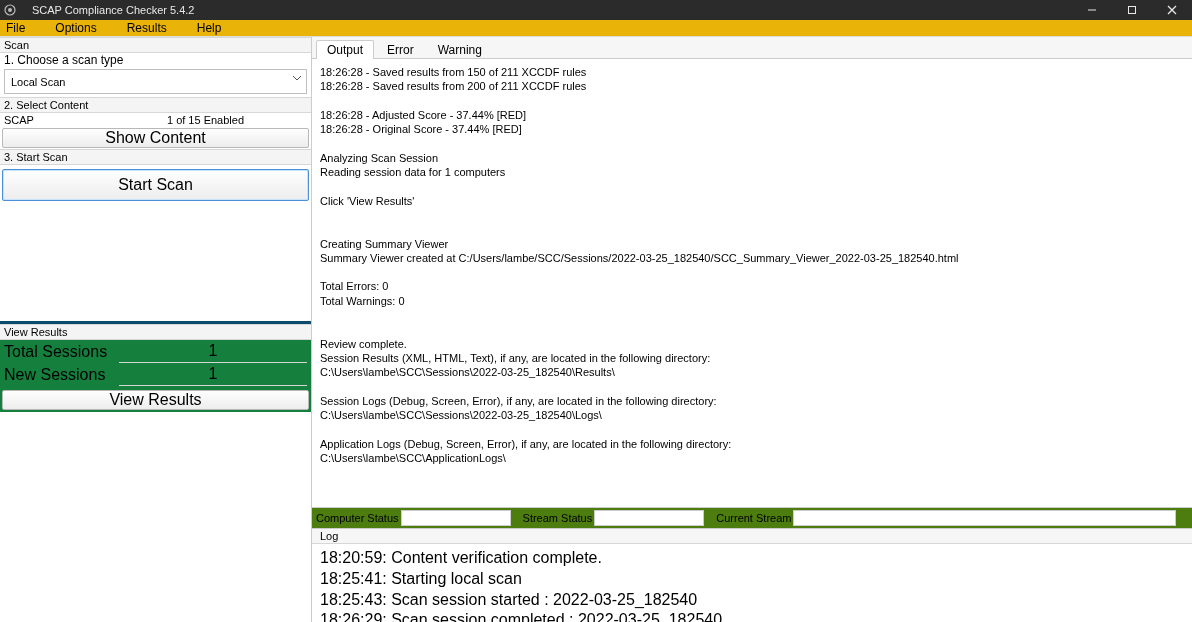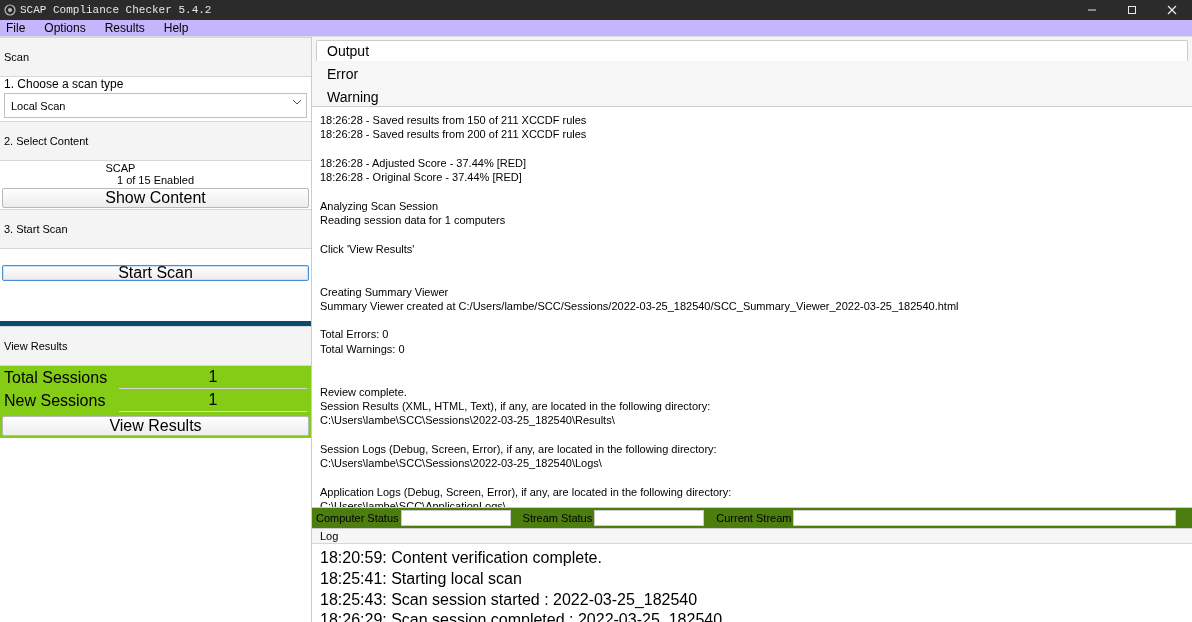--- a/index.html
+++ b/index.html
@@ -17,32 +17,32 @@
   
   .titlebar {
     background: #2b2b2b;
     color: #e8e8e8;
     height: 20px;
     display: flex;
     align-items: center;
     justify-content: space-between;
     padding: 0 0 0 4px;
   }
-  .titlebar-left { display: flex; align-items: center; gap: 4px; font-family: Liberation Mono, monospace; }
+  .titlebar-left { display: flex; align-items: center; gap: 16px; }
   .titlebar-icon { width: 12px; height: 12px; display: inline-flex; }
   .titlebar-title { font-size: 11px; }
   .titlebar-right { display: flex; }
   .winbtn { width: 40px; height: 20px; display: flex; align-items: center; justify-content: center; color: #e8e8e8; }
   .winbtn svg { display: block; }
   
   .menubar {
-    background: #c4b5fd;
+    background: #eab308;
     border-bottom: 1px solid #ddd;
     display: flex;
-    gap: 19px;
+    gap: 30px;
     padding: 1px 6px;
     font-size: 12px;
   }
   .menubar span { cursor: default; }
   
   .main {
     flex: 1;
     display: flex;
     min-height: 0;
   }
@@ -50,21 +50,21 @@
     width: 312px;
     border-right: 1px solid #ccc;
     display: flex;
     flex-direction: column;
     background: #fff;
   }
   .section-label {
     background: #f4f4f4;
     border-top: 1px solid #d7d7d7;
     border-bottom: 1px solid #d7d7d7;
-    padding: 13px 4px;
+    padding: 1px 4px;
     font-size: 11px;
   }
   .step-text { padding: 0 4px 2px 4px; font-size: 12px; }
   .select-wrap {
     position: relative;
     border: 1px solid #c0c0c0;
     background: #fff;
     height: 25px;
     display: flex;
     align-items: center;
@@ -76,43 +76,42 @@
     right: 2px; top: 2px;
     width: 14px; height: 13px;
     display: flex; align-items: center; justify-content: center;
     color: #555;
   }
   .row2 {
     display: flex;
     align-items: center;
     padding: 1px 4px;
     font-size: 11px;
-    flex-direction: column;
   }
   .row2 .lbl { width: 100px; }
   .row2 .val { flex: 1; text-align: center; }
   .btn {
     border: 1px solid #b8b8b8;
     background: linear-gradient(#fefefe, #ededed);
     height: 20px;
     display: flex;
     align-items: center;
     justify-content: center;
     font-size: 16px;
     border-radius: 2px;
     margin: 1px 2px;
   }
   .btn.primary {
     border: 1px solid #4a90d9;
     box-shadow: inset 0 0 0 1px #c7e2fb;
   }
   .spacer-col { flex: 1; }
   .view-results-block {
-    border-top: 5px solid #0c4a6e;
-    background: #84cc16;
+    border-top: 3px solid #0c4a6e;
+    background: #15803d;
     margin-top: 24px;
   }
   .sess-row {
     display: flex;
     font-size: 16px;
     padding: 0 4px;
     align-items: center;
   }
   .sess-row .lbl { width: 115px; }
   .sess-row .val {
@@ -127,22 +126,21 @@
     display: flex;
     flex-direction: column;
     min-width: 0;
   }
   .tabs {
     display: flex;
     gap: 2px;
     padding: 2px 4px 0 4px;
     background: #f6f6f6;
     border-bottom: 1px solid #ccc;
-    font-size: 14px;
-    flex-direction: column;
+    font-size: 12px;
   }
   .tab {
     padding: 2px 10px;
     border: 1px solid transparent;
     border-bottom: none;
     position: relative;
     top: 1px;
     background: transparent;
   }
   .tab.active {
@@ -253,21 +251,21 @@
     <div class="section-label">2.  Select Content</div>
     <div class="row2">
       <span class="lbl">SCAP</span>
       <span class="val">1 of 15 Enabled</span>
     </div>
     <div class="btn">
       <span>Show Content</span>
     </div>
 
     <div class="section-label">3.  Start Scan</div>
-    <div class="btn primary" style="height:16px;margin:16px 2px">
+    <div class="btn primary" style="height:32px;margin:4px 2px">
       <span>Start Scan</span>
     </div>
 
     <div class="spacer-col"></div>
 
     <div class="view-results-block">
       <div class="section-label">View Results</div>
       <div class="sess-row">
         <span class="lbl">Total Sessions</span>
         <span class="val">1</span>

